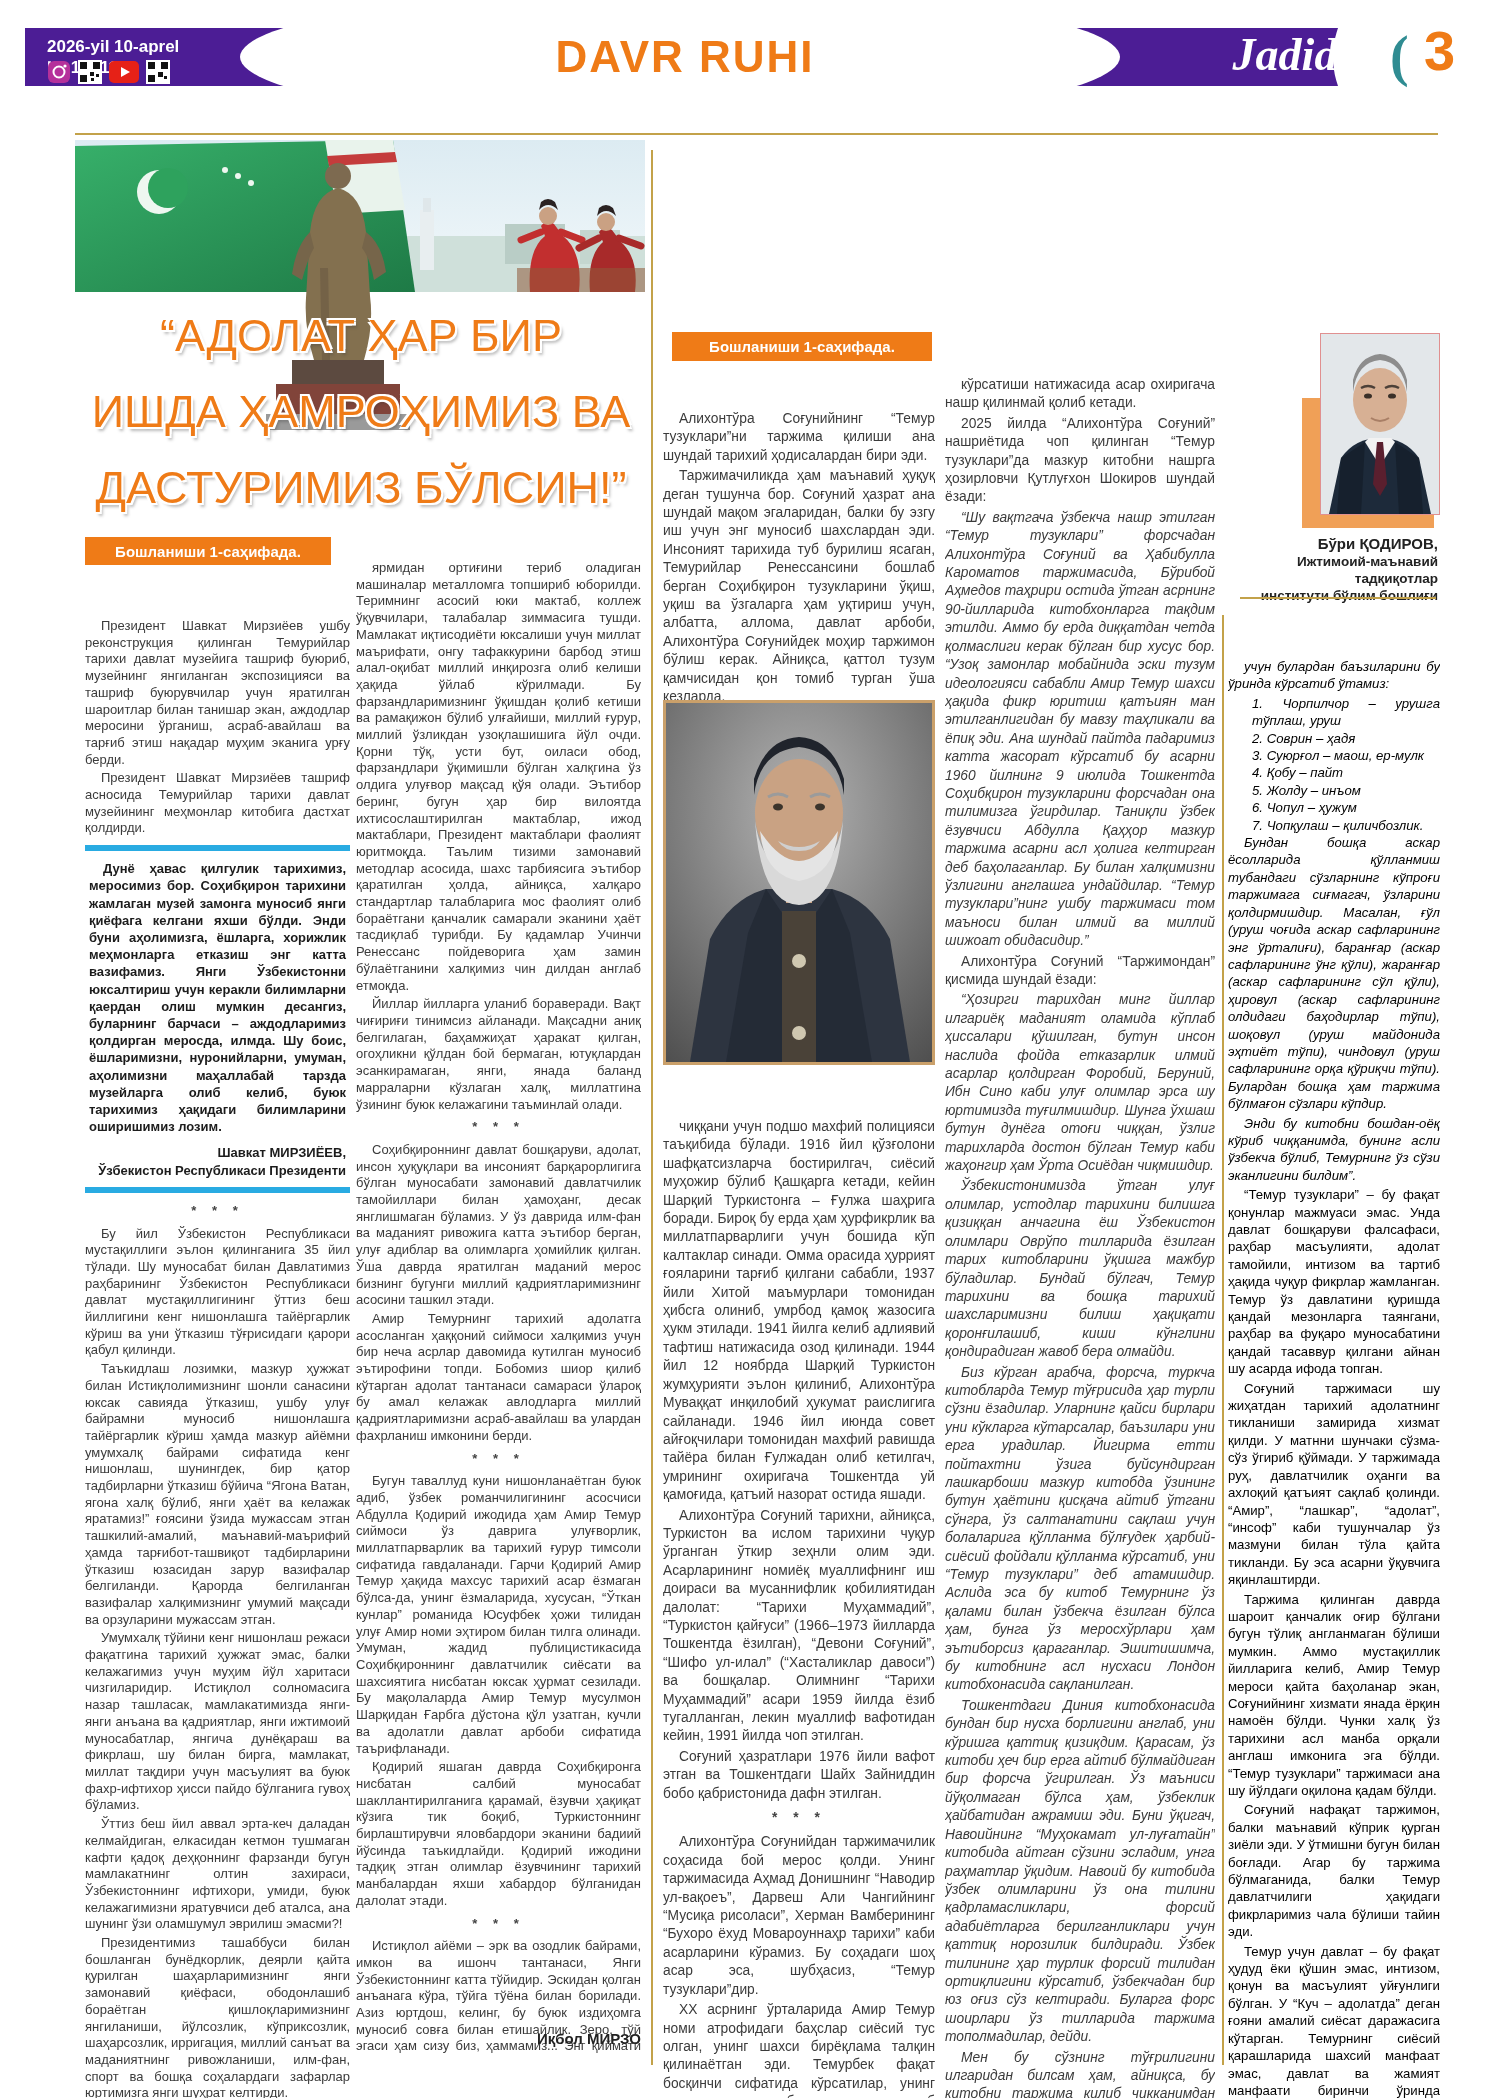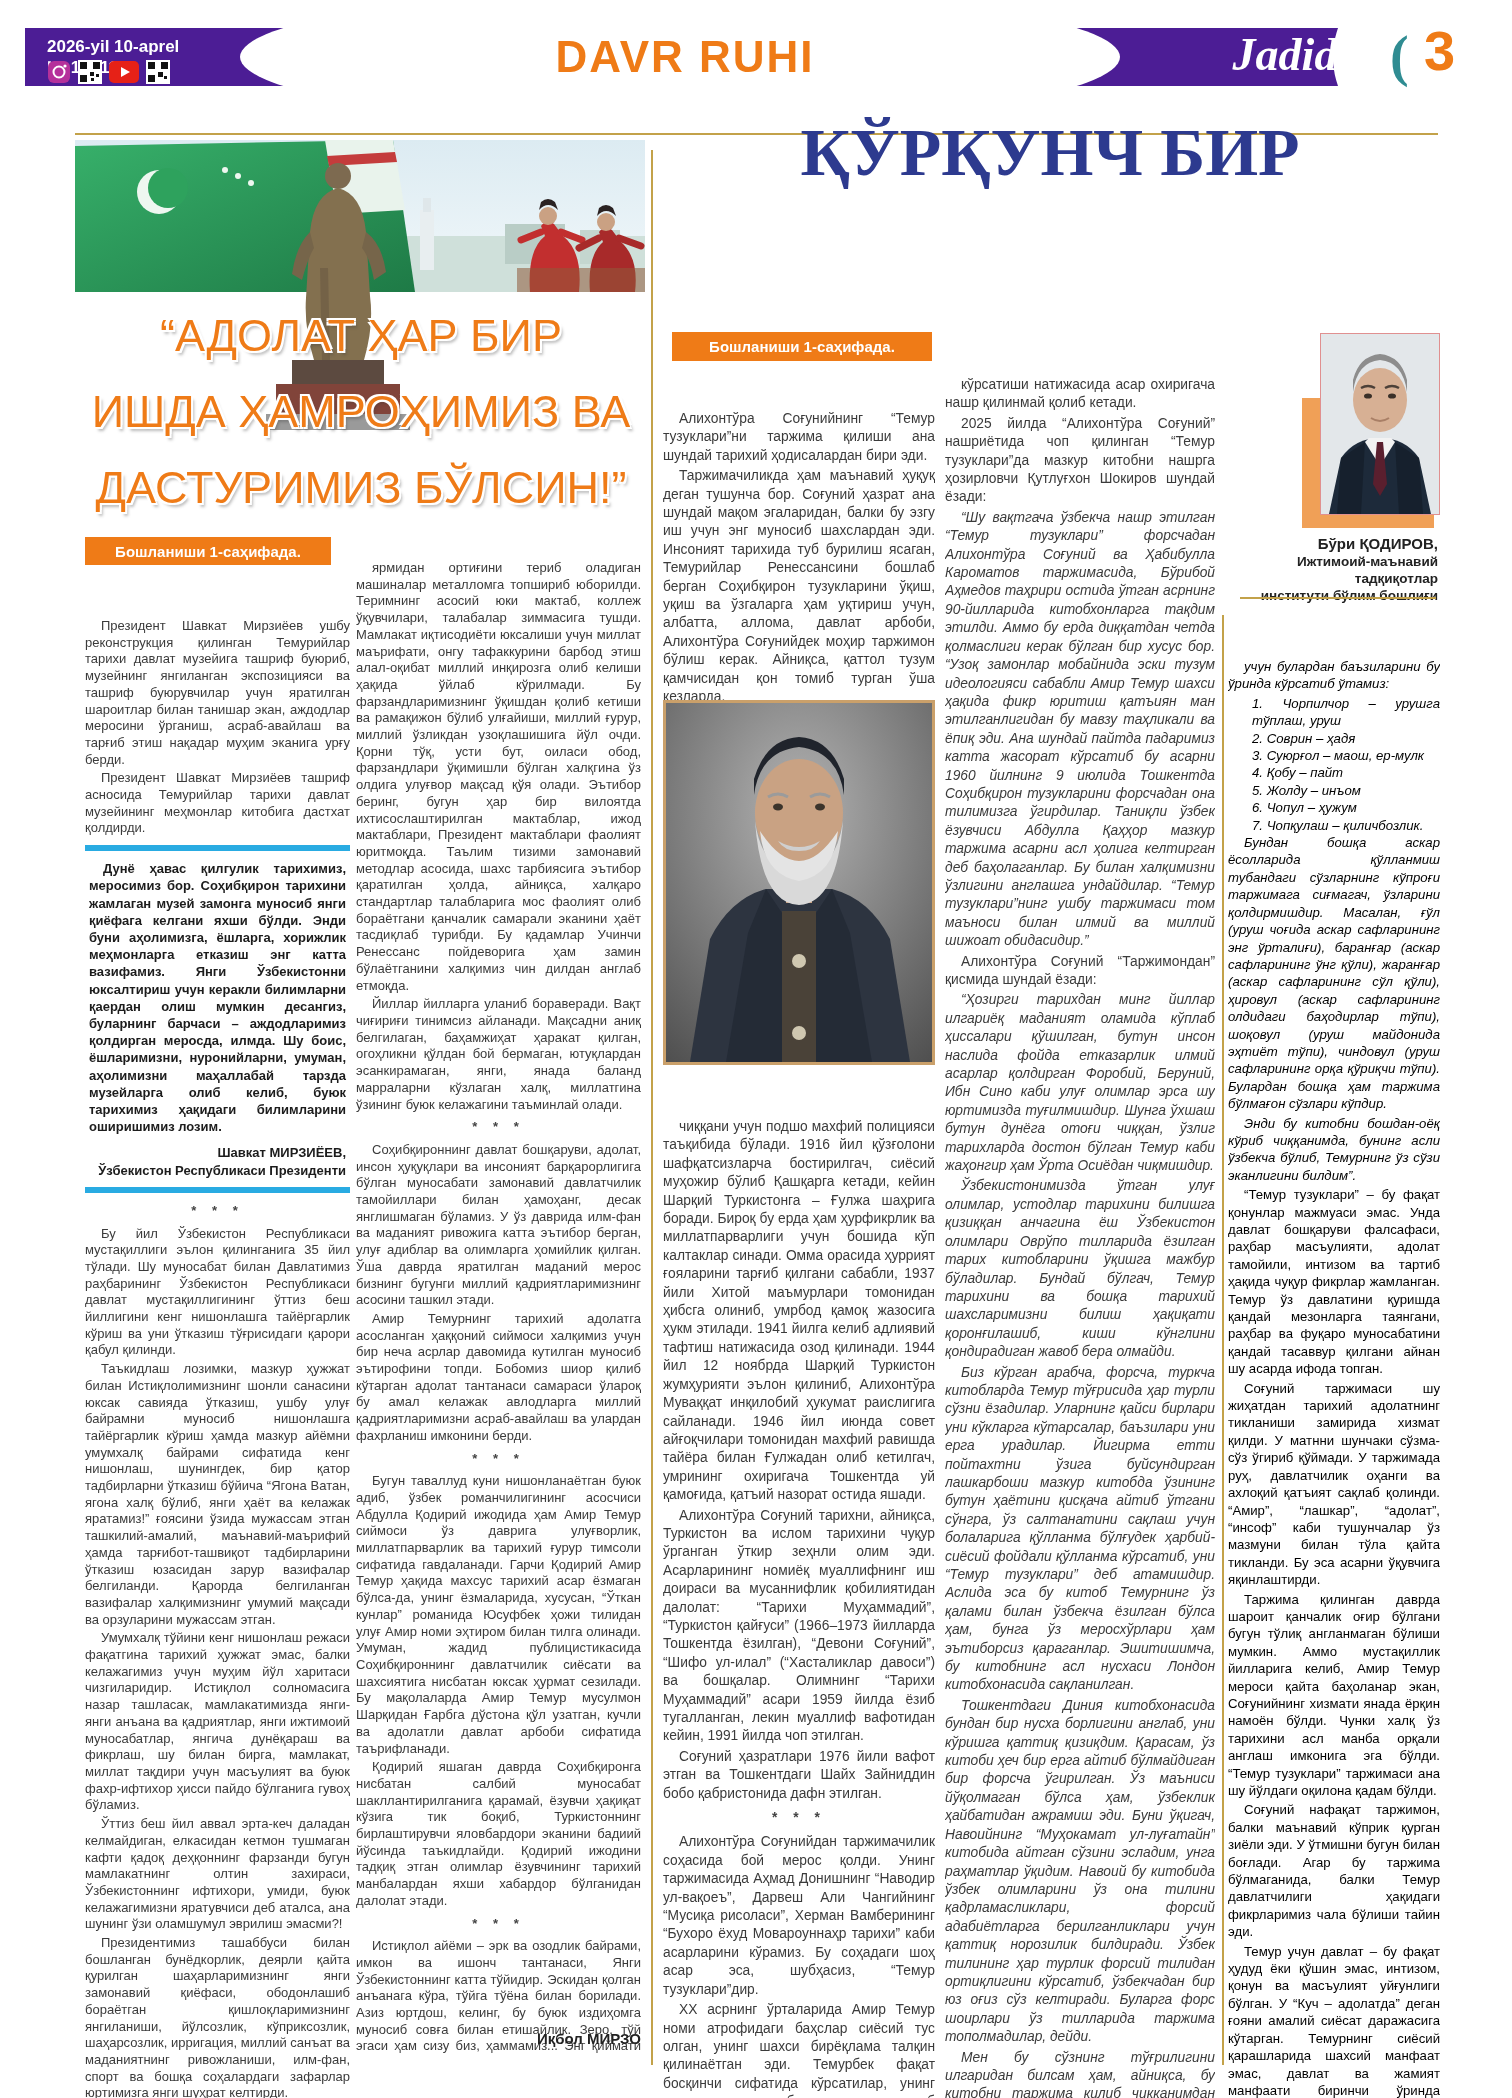--- a/index.html
+++ b/index.html
@@ -199,21 +199,20 @@
         <div class="sep">* * *</div>
         <p>Бугун таваллуд куни нишонланаётган буюк адиб, ўзбек романчилигининг асосчиси Абдулла Қодирий ижодида ҳам Амир Темур сиймоси ўз даврига улуғворлик, миллатпарварлик ва тарихий ғурур тимсоли сифатида гавдаланади. Гарчи Қодирий Амир Темур ҳақида махсус тарихий асар ёзмаган бўлса-да, унинг ёзмаларида, хусусан, “Ўткан кунлар” романида Юсуфбек ҳожи тилидан улуғ Амир номи эҳтиром билан тилга олинади. Умуман, жадид публицистикасида Соҳибқироннинг давлатчилик сиёсати ва шахсиятига нисбатан юксак ҳурмат сезилади. Бу мақолаларда Амир Темур мусулмон Шарқидан Ғарбга дўстона қўл узатган, кучли ва адолатли давлат арбоби сифатида таърифланади.</p>
         <p>Қодирий яшаган даврда Соҳибқиронга нисбатан салбий муносабат шакллантирилганига қарамай, ёзувчи ҳақиқат кўзига тик боқиб, Туркистоннинг бирлаштирувчи яловбардори эканини бадиий йўсинда таъкидлайди. Қодирий ижодини тадқиқ этган олимлар ёзувчининг тарихий манбалардан яхши хабардор бўлганидан далолат этади.</p>
         <div class="sep">* * *</div>
         <p>Истиқлол айёми – эрк ва озодлик байрами, имкон ва ишонч тантанаси, Янги Ўзбекистоннинг катта тўйидир. Эскидан қолган анъанага кўра, тўйга тўёна билан борилади. Азиз юртдош, келинг, бу буюк издиҳомга муносиб совға билан етишайлик. Зеро, тўй эгаси ҳам сизу биз, ҳаммамиз... Энг қиймати бебаҳо тўёна – чин Истиқлол насиб этган толеи порлоқ халқ ҳам ўзимиздир.</p>
       </div>
   </div>
   <div class="byline" style="left:356px;top:2030px;width:285px;">Иқбол МИРЗО</div>
 
   <div class="main-headline">
-    <div>ҚЎРҚУНЧ БИР</div>
   </div>
   <div class="badge" style="left:672px;top:332px;width:260px;height:29px;">Бошланиши 1-саҳифада.</div>
 
   <div class="col mcol" style="left:663px;top:370px;width:272px;height:328px;">
     <div>
         <p>Алихонтўра Соғунийнинг “Темур тузуклари”ни таржима қилиши ана шундай тарихий ҳодисалардан бири эди.</p>
         <p>Таржимачиликда ҳам маънавий ҳуқуқ деган тушунча бор. Соғуний ҳазрат ана шундай мақом эгаларидан, балки бу эзгу иш учун энг муносиб шахслардан эди. Инсоният тарихида туб бурилиш ясаган, Темурийлар Ренессансини бошлаб берган Соҳибқирон тузукларини ўқиш, уқиш ва ўзгаларга ҳам уқтириш учун, албатта, аллома, давлат арбоби, Алихонтўра Соғунийдек моҳир таржимон бўлиш керак. Айниқса, қаттол тузум қамчисидан қон томиб турган ўша кезларда.</p>
         <p>Алихонтўра Соғуний 1885 йил 21 мартда Тўқмоқ шаҳрида туғилган. Соғуний тахаллуси Боласоғун шаҳри билан боғлиқ. Аввал “Мир Араб” мадрасасида, кейин Мадинадаги дорилфунунда таҳсил олади. Чор маъмуриятининг аҳолини мардикорликка олиш сиёсатига қарши</p>
       </div>
   </div>

